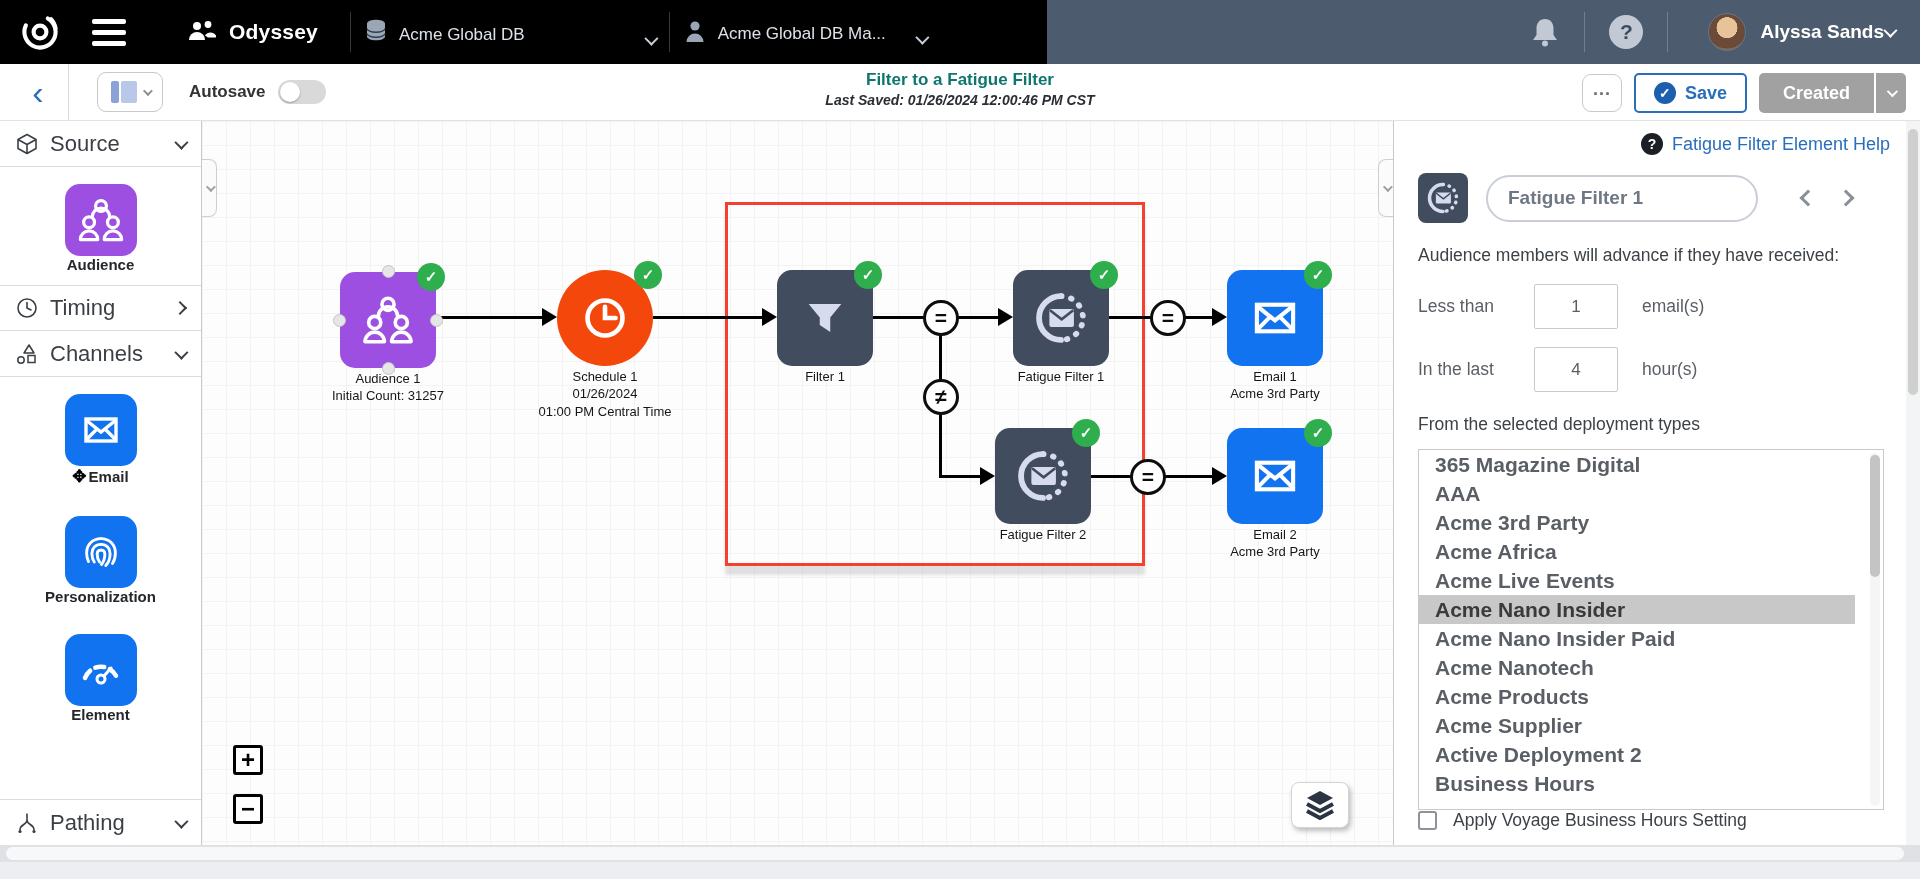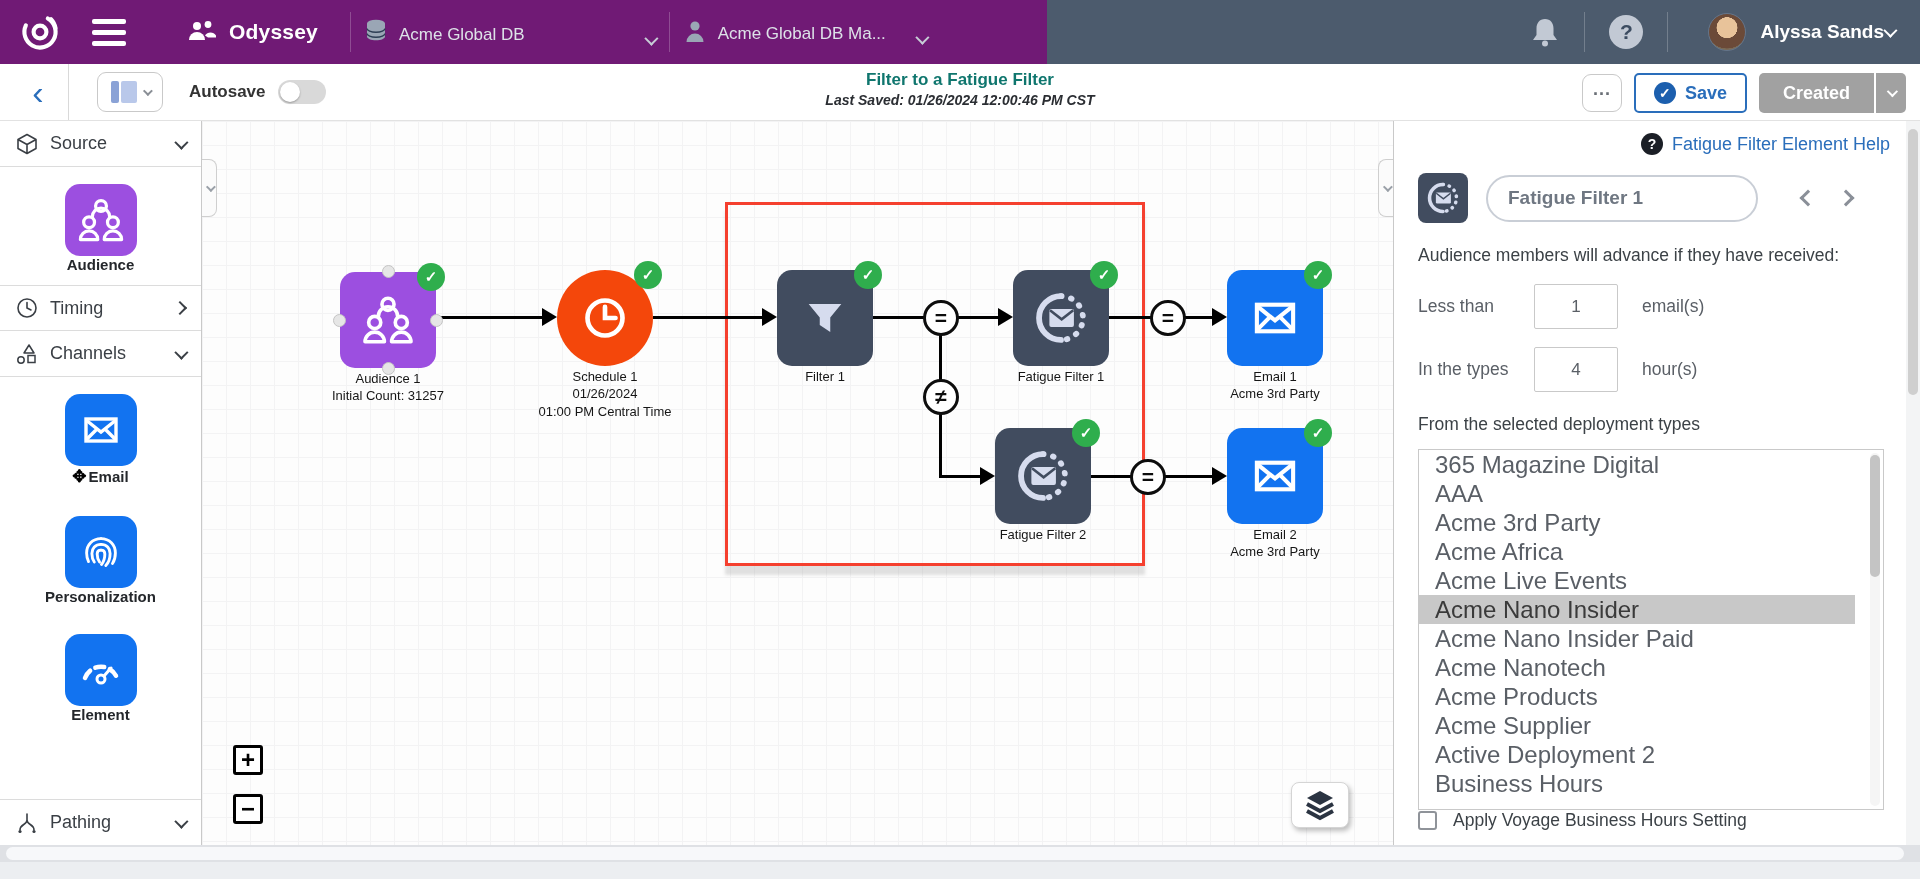--- a/index.html
+++ b/index.html
@@ -1,21 +1,21 @@
 <!DOCTYPE html>
 <html><head>
 <meta charset="utf-8">
 <style>
   * { margin:0; padding:0; box-sizing:border-box; }
   body { font-family:"Liberation Sans", sans-serif; background:#eceef1; }
   .app { position:relative; width:1920px; height:879px; overflow:hidden; background:#fff; }
 
   
   .navbar { position:absolute; left:0; top:0; width:1920px; height:64px; display:flex; }
-  .nav-left { width:1047px; background:#701a75; display:flex; align-items:center; color:#fff; }
+  .nav-left { width:1047px; background:#000000; display:flex; align-items:center; color:#fff; }
   .nav-right { flex:1; background:#4c5b6d; display:flex; align-items:center; justify-content:flex-end; color:#fff; padding-right:26px; }
   .nav-sep { width:1px; height:40px; background:rgba(255,255,255,.22); margin:0 14px; }
   .logo { width:44px; height:44px; margin:0 14px 0 18px; }
   .burger { width:34px; display:flex; flex-direction:column; gap:6px; margin:0 16px; cursor:pointer; }
   .burger span { display:block; height:5px; background:#fff; border-radius:2px; }
   .nav-app { display:flex; align-items:center; gap:12px; margin:0 18px 0 16px; }
   .nav-app b { font-size:21px; letter-spacing:.2px; }
   .nav-drop { display:flex; align-items:flex-end; gap:12px; color:#dde2e8; font-size:17px; cursor:pointer; }
   .nav-drop .gap { width:96px; }
   .chev { width:10px; height:10px; border-right:2px solid #c6cdd6; border-bottom:2px solid #c6cdd6; transform:rotate(45deg) translateY(-2px); }
@@ -47,21 +47,21 @@
   .created { display:flex; cursor:pointer; }
   .created .main { height:40px; padding:0 24px; background:#a1a1a1; color:#fff; font-size:18px; font-weight:bold; display:flex; align-items:center; border-radius:5px 0 0 5px; }
   .created .caret { width:32px; height:40px; background:#a1a1a1; border-left:2px solid #fff; border-radius:0 5px 5px 0; display:flex; align-items:center; justify-content:center; }
   .created .caret .chev { border-color:#fff; }
 
   
   .sidebar { position:absolute; left:0; top:121px; width:202px; height:724px; background:#fff; border-right:1px solid #c9c9c9; display:flex; flex-direction:column; }
   .sb-sec { height:46px; flex:none; display:flex; align-items:center; gap:12px; padding:0 16px; border-top:1px solid #dcdcdc; border-bottom:1px solid #dcdcdc; cursor:pointer; }
   .sb-sec:first-child { border-top:none; }
   .sb-sec svg { flex:none; }
-  .sb-sec .lbl { font-size:18px; color:#3a3f45; }
+  .sb-sec .lbl { font-size:22px; color:#3a3f45; }
   .sb-sec .chev { margin-left:auto; border-color:#3a3f45; }
   .sb-sec .chev.right { transform:rotate(-45deg); }
   .sb-item { flex:none; display:flex; flex-direction:column; align-items:center; padding:17px 0 12px; cursor:grab; }
   .tile { width:72px; height:72px; border-radius:15px; display:flex; align-items:center; justify-content:center; }
   .tile.purple { background:#9c4fe0; }
   .tile.blue { background:#1273f0; }
   .sb-item .cap { font-size:15px; font-weight:bold; color:#24272b; }
   .sb-bottom { margin-top:auto; border-bottom:none; }
   .dragcur { color:#000; font-size:17px; margin-right:2px; }
 
@@ -100,21 +100,21 @@
   .pn-chev { width:12px; height:12px; border-right:3px solid #8a8f98; border-bottom:3px solid #8a8f98; cursor:pointer; }
   .pn-chev.prev { transform:rotate(135deg); }
   .pn-chev.next { transform:rotate(-45deg); }
   .intro { margin-top:22px; font-size:17.5px; color:#3c4247; }
   .cond-row { display:flex; align-items:center; margin-top:18px; font-size:17.5px; color:#5a5f66; }
   .cond-row .lb1 { width:116px; }
   .numbox { width:84px; height:45px; border:1px solid #c9c9c9; border-radius:2px; text-align:center; font-family:"Liberation Sans",sans-serif; font-size:17px; color:#5a5f66; outline:none; }
   .cond-row .unit { margin-left:24px; }
   .deploy-lbl { margin-top:22px; font-size:17.5px; color:#3c4247; }
   .listbox { position:relative; margin-top:14px; width:466px; height:361px; border:1px solid #c9c9c9; overflow:hidden; background:#fff; }
-  .litem { height:29px; line-height:29px; padding-left:16px; font-size:24px; color:#5a5f66; white-space:nowrap; cursor:pointer; }
+  .litem { height:29px; line-height:29px; padding-left:16px; font-size:21px; color:#5a5f66; white-space:nowrap; cursor:pointer;font-weight:bold; }
   .litem.sel { background:#c8c8c8; color:#3a3a3a; width:436px; }
   .list-scroll { position:absolute; right:3px; top:3px; width:10px; height:353px; background:#f5f5f5; border-radius:5px; }
   .list-thumb { position:absolute; left:0; top:2px; width:10px; height:122px; background:#c4c4c4; border-radius:5px; cursor:pointer; }
   .cb-row { position:absolute; left:24px; bottom:14px; display:flex; align-items:center; gap:16px; }
   .cb { width:19px; height:19px; border:2px solid #8f9399; border-radius:3px; background:#fff; cursor:pointer; }
   .cb-row .cap { font-size:17.5px; color:#3c4247; }
   .panel-scroll { position:absolute; right:0; top:121px; width:14px; height:724px; background:#f3f4f5; }
   .panel-thumb { position:absolute; left:2px; top:8px; width:10px; height:266px; background:#cfcfcf; border-radius:5px; cursor:pointer; }
 
   
@@ -479,21 +479,21 @@
         <span class="pn-chev next"></span>
       </div>
     </div>
     <div class="intro">Audience members will advance if they have received:</div>
     <div class="cond-row">
       <span class="lb1">Less than</span>
       <input class="numbox" value="1" style="">
       <span class="unit">email(s)</span>
     </div>
     <div class="cond-row">
-      <span class="lb1">In the types</span>
+      <span class="lb1">In the last</span>
       <input class="numbox" value="4" style="">
       <span class="unit">hour(s)</span>
     </div>
     <div class="deploy-lbl">From the selected deployment types</div>
     <div class="listbox">
       <div class="litem">365 Magazine Digital</div>
       <div class="litem">AAA</div>
       <div class="litem">Acme 3rd Party</div>
       <div class="litem">Acme Africa</div>
       <div class="litem">Acme Live Events</div>

